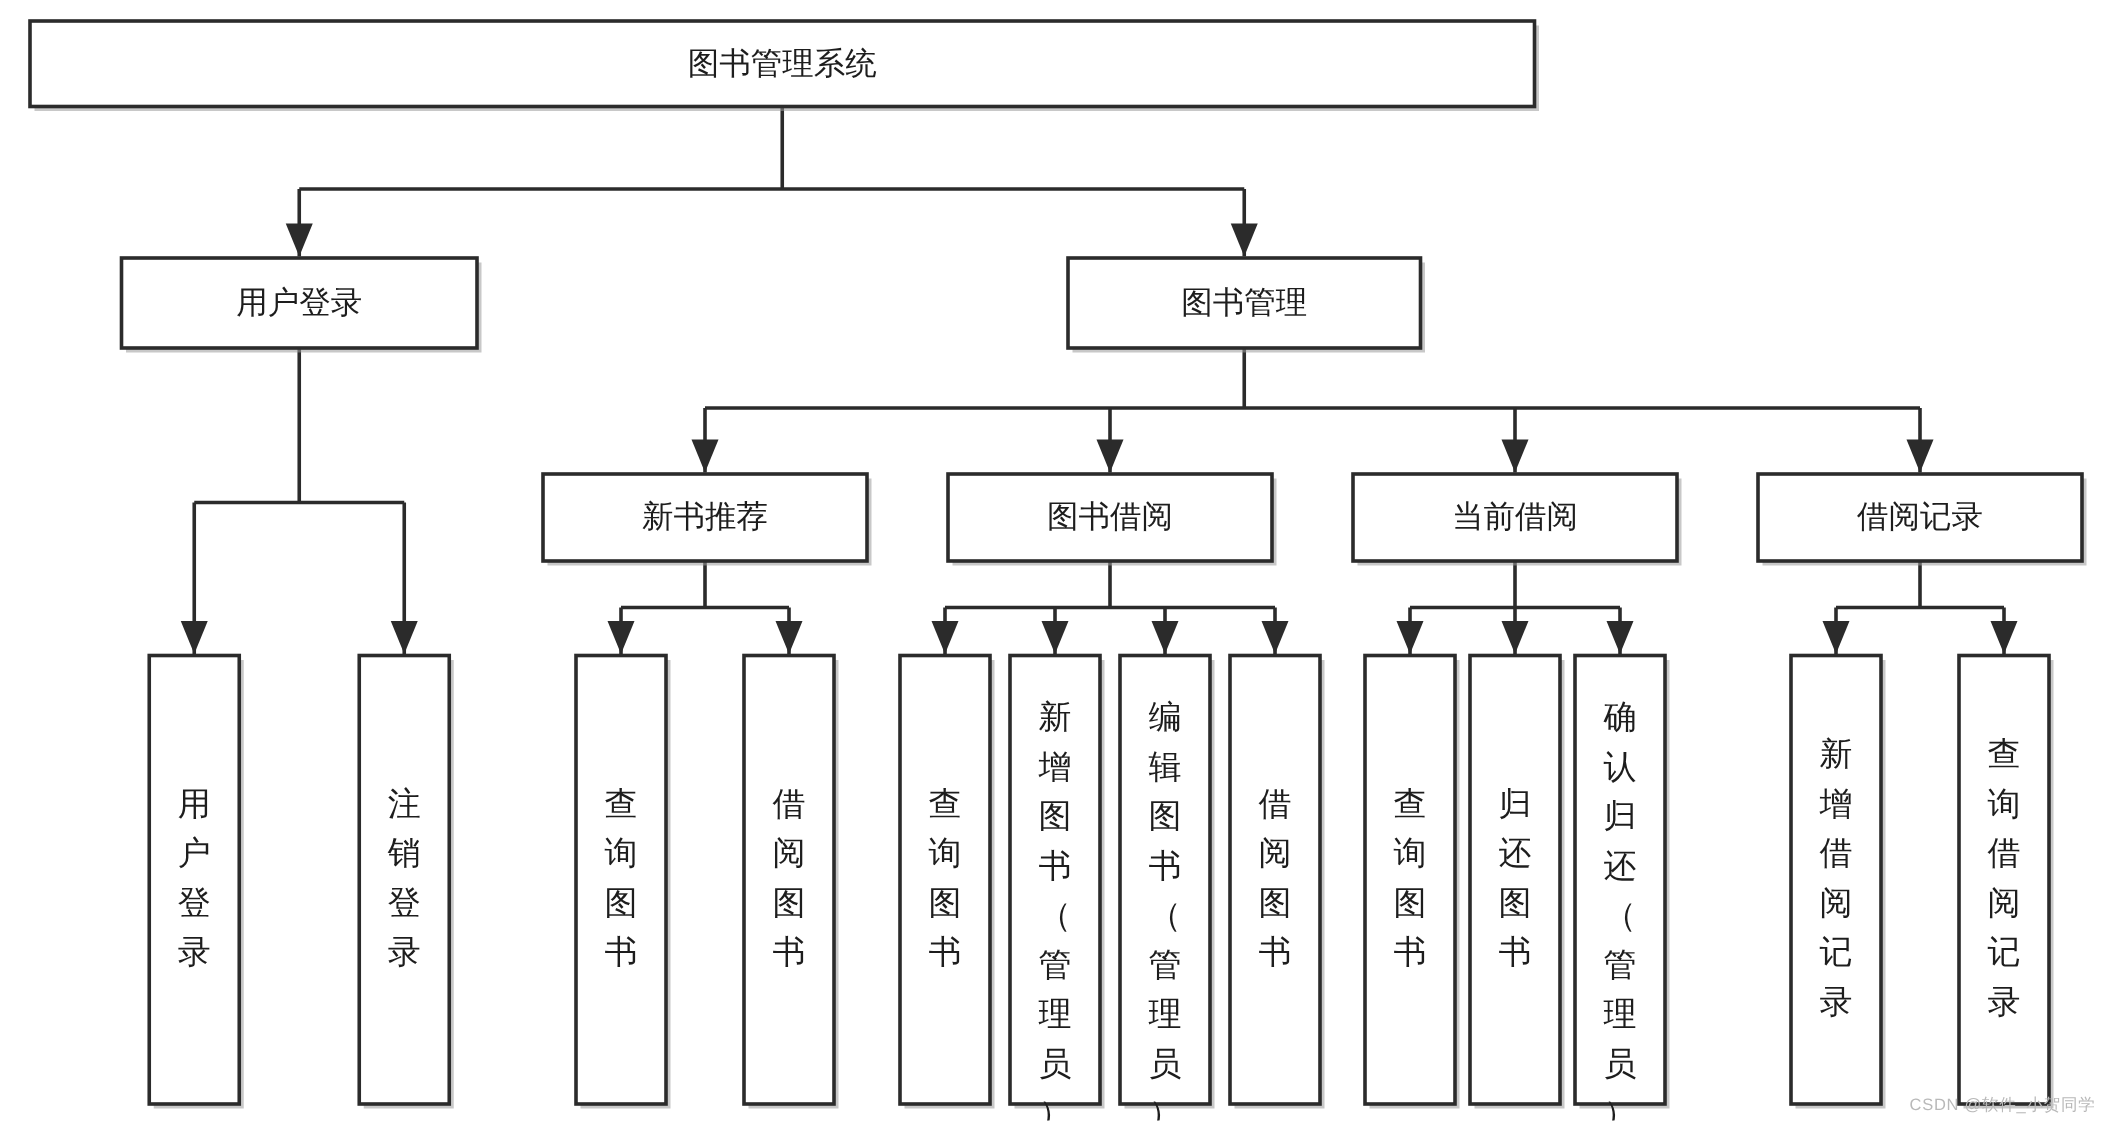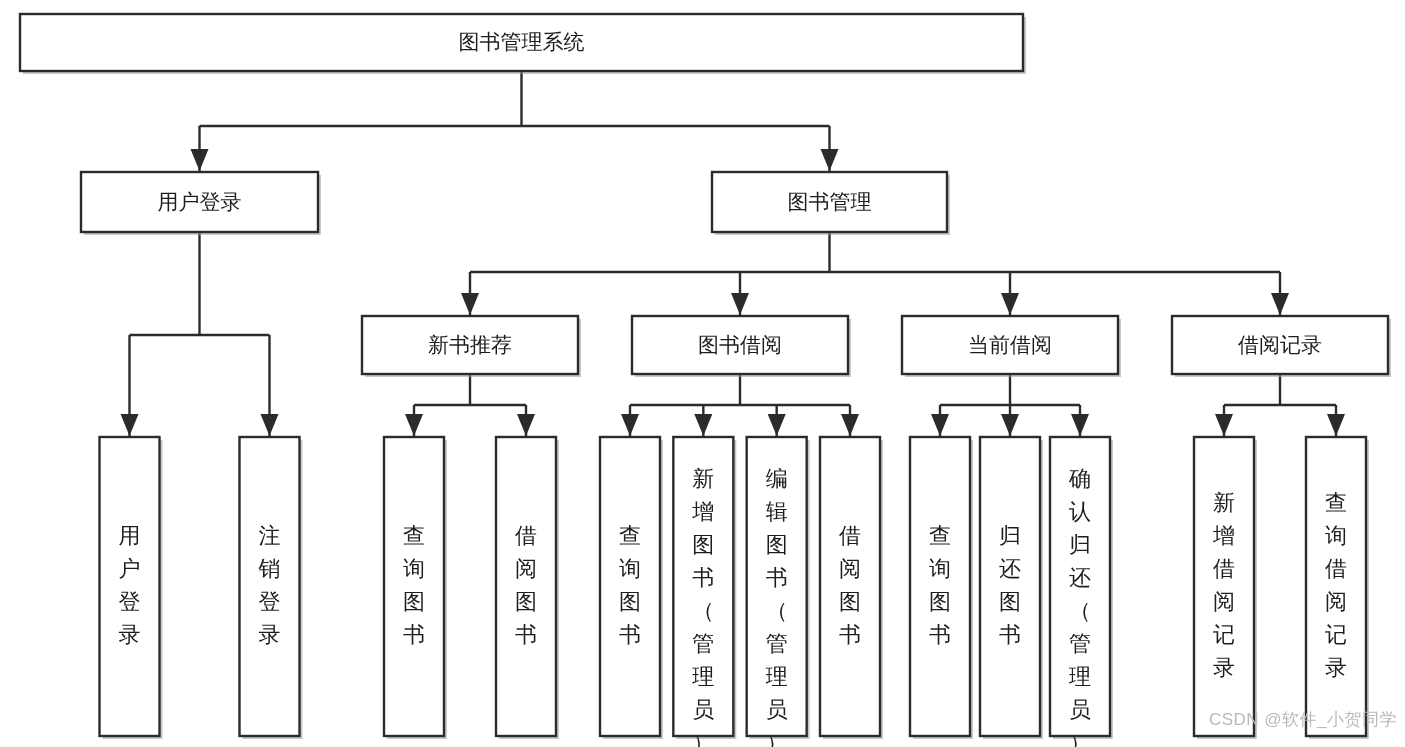--- a/index.html
+++ b/index.html
@@ -57,23 +57,23 @@
     fill: none;
     stroke-linecap: butt;
   }
   .arrow-head {
     fill: #2b2b2b;
     stroke: none;
   }
   .watermark {
     position: absolute;
     right: 8px;
-    bottom: 16px;
+    bottom: 3px;
     font-family: "Liberation Sans", "DejaVu Sans", sans-serif;
-    font-size: 17px;
+    font-size: 11px;
     color: #b9b9b9;
     white-space: nowrap;
     letter-spacing: 0.5px;
     user-select: none;
   }
 </style>
 </head>
 <body>
 
 <div id="diagram-root">

